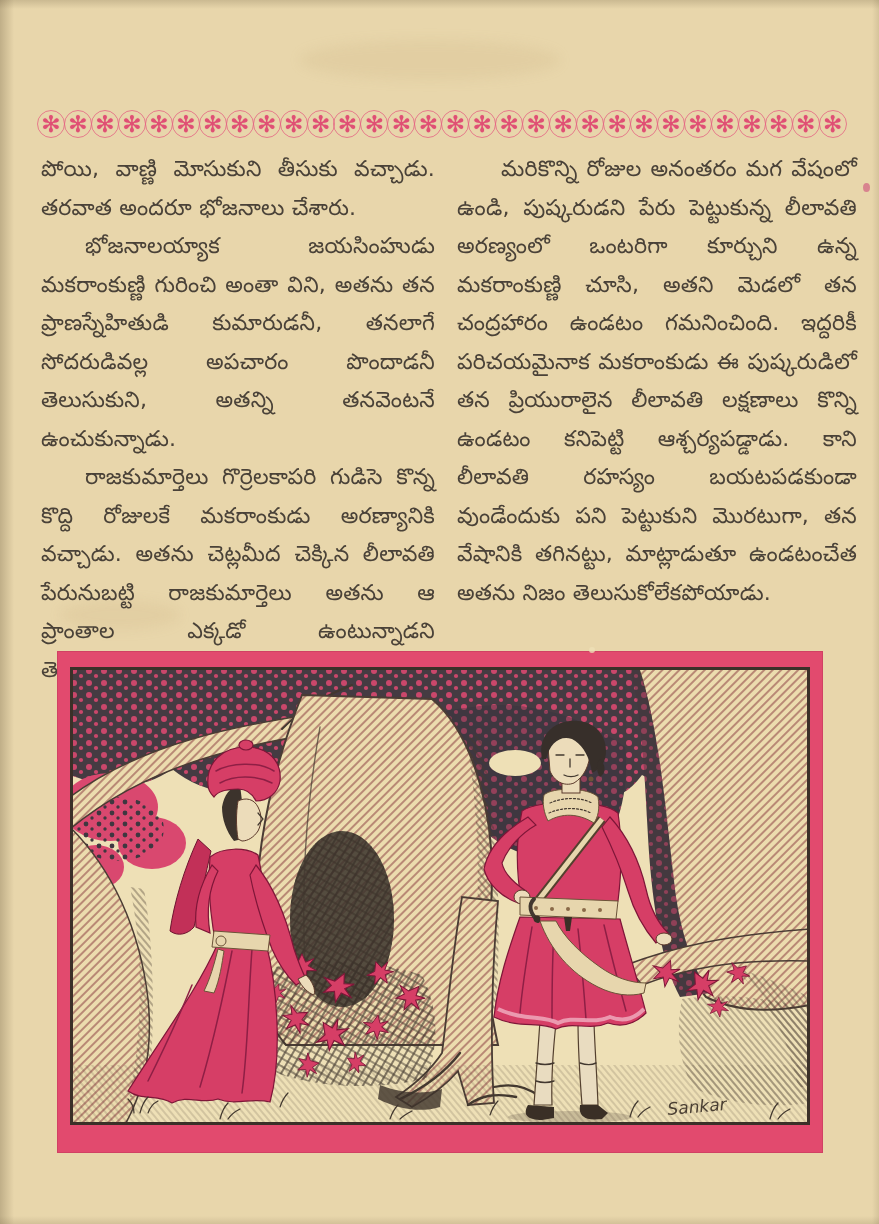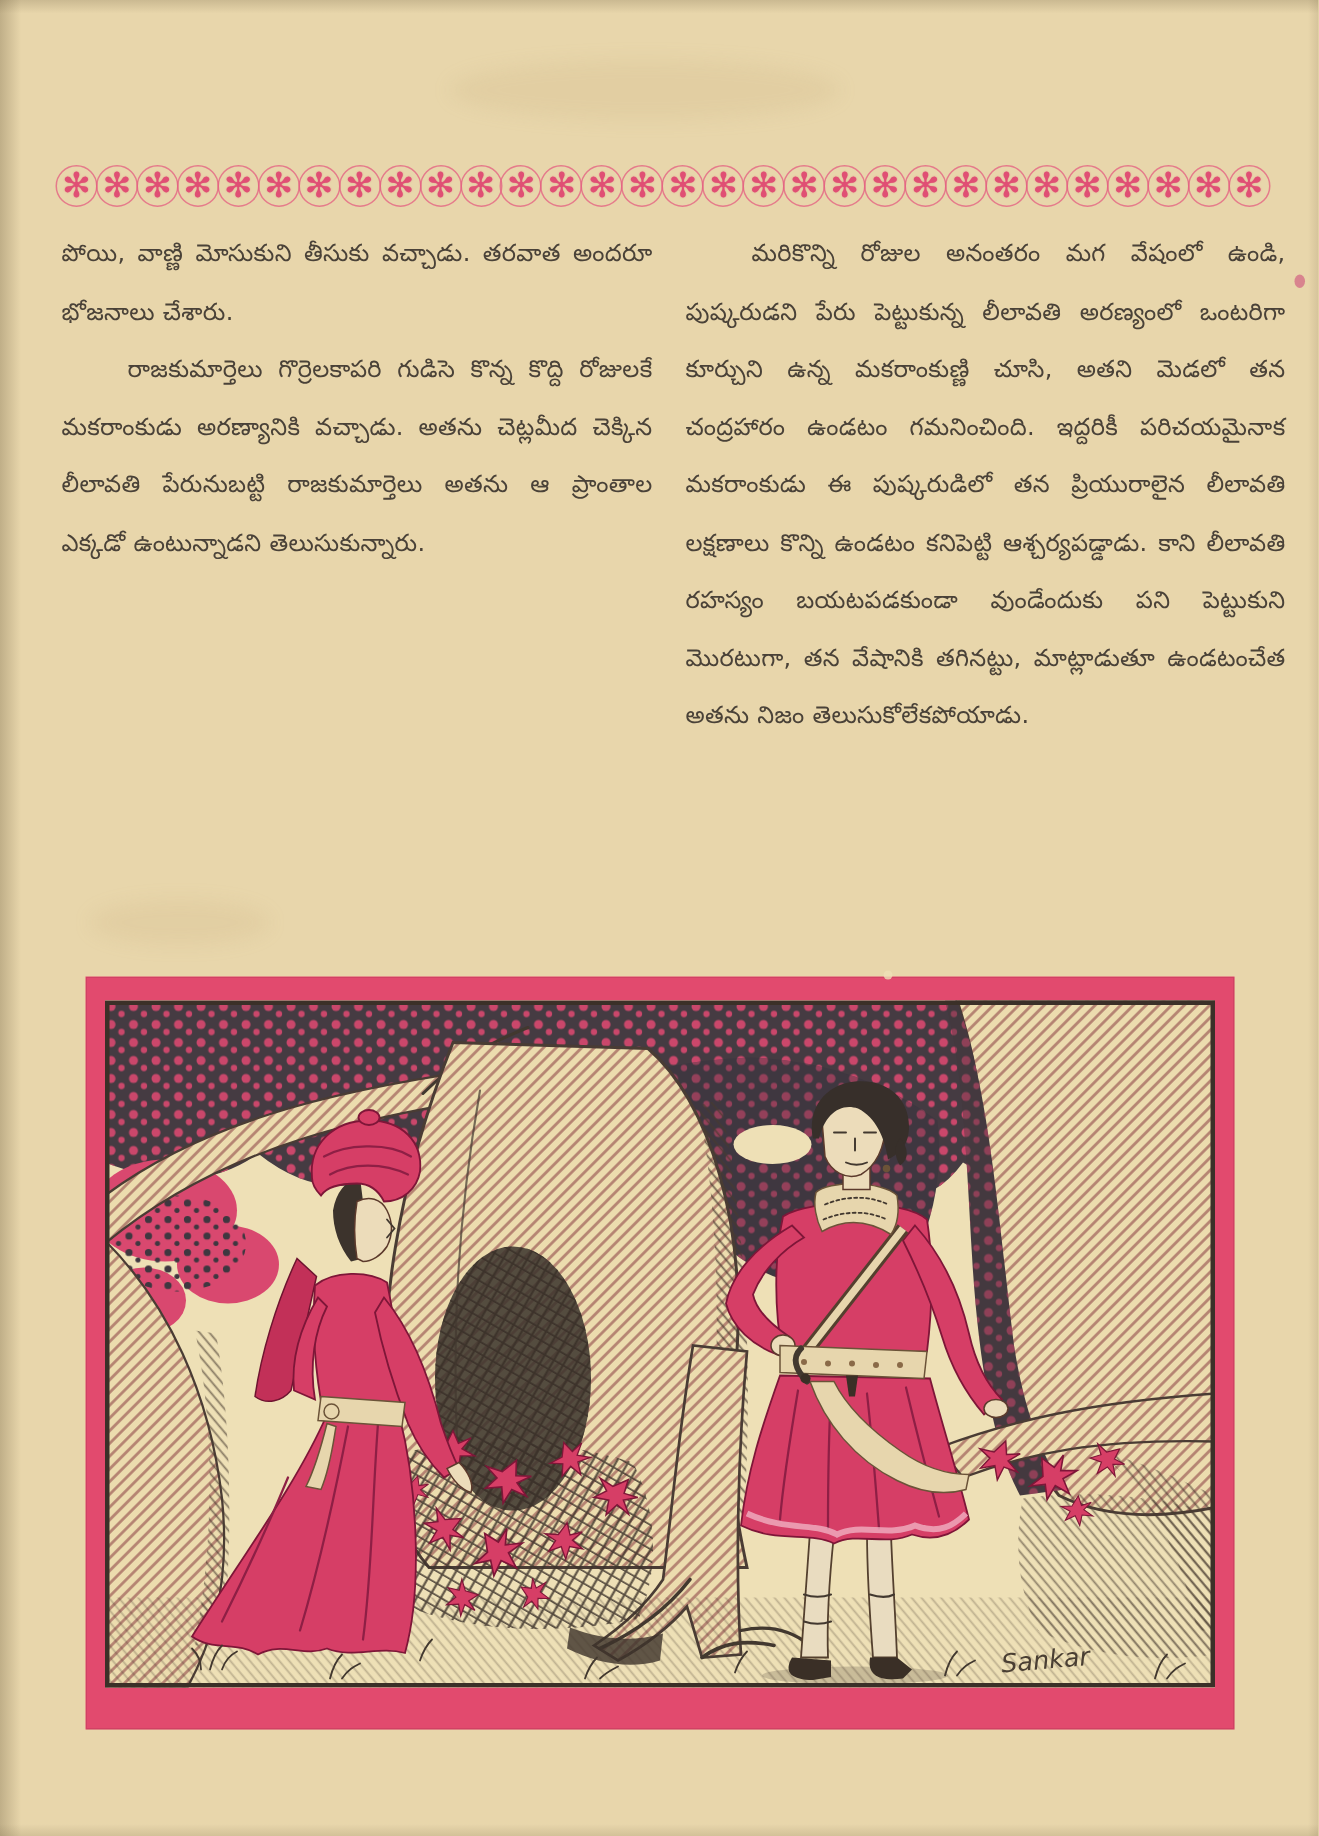--- a/index.html
+++ b/index.html
@@ -36,21 +36,21 @@
     text-shadow:0 0 1px rgba(224,79,116,.6);
   }
   .orn::before{
     content:"";position:absolute;left:-1px;right:-1px;top:1px;bottom:1px;
     border:1.5px solid rgba(228,92,128,.75);border-radius:50%;
   }
 
   
   .text-col{
     position:absolute;top:150px;width:394px;
-    font-size:16px;line-height:38.5px;color:var(--textInk);
+    font-size:22px;line-height:38.5px;color:var(--textInk);
     text-align:justify;letter-spacing:.2px;
   }
   .col-left{left:41px;}
   .col-right{left:457px;width:400px;}
   .text-col p{margin:0;}
   .text-col p.indent{text-indent:44px;}
 
   
   .illus-frame{
     position:absolute;left:57px;top:651px;width:766px;height:502px;
@@ -112,20 +112,21 @@
       <span class="orn">✻</span>
       <span class="orn">✻</span>
       <span class="orn">✻</span>
       <span class="orn">✻</span>
       <span class="orn">✻</span>
       <span class="orn">✻</span>
     </div>
 
   <div class="text-col col-left">
     <p>పోయి, వాణ్ణి మోసుకుని తీసుకు వచ్చాడు. తరవాత అందరూ భోజనాలు చేశారు.</p>
+    <p class="indent">భోజనాలయ్యాక జయసింహుడు మకరాంకుణ్ణి గురించి అంతా విని, అతను తన ప్రాణస్నేహితుడి కుమారుడనీ, తనలాగే సోదరుడివల్ల అపచారం పొందాడనీ తెలుసుకుని, అతన్ని తనవెంటనే ఉంచుకున్నాడు.</p>
     <p class="indent">రాజకుమార్తెలు గొర్రెలకాపరి గుడిసె కొన్న కొద్ది రోజులకే మకరాంకుడు అరణ్యానికి వచ్చాడు. అతను చెట్లమీద చెక్కిన లీలావతి పేరునుబట్టి రాజకుమార్తెలు అతను ఆ ప్రాంతాల ఎక్కడో ఉంటున్నాడని తెలుసుకున్నారు.</p>
   </div>
 
   <div class="text-col col-right">
     <p class="indent">మరికొన్ని రోజుల అనంతరం మగ వేషంలో ఉండి, పుష్కరుడని పేరు పెట్టుకున్న లీలావతి అరణ్యంలో ఒంటరిగా కూర్చుని ఉన్న మకరాంకుణ్ణి చూసి, అతని మెడలో తన చంద్రహారం ఉండటం గమనించింది. ఇద్దరికీ పరిచయమైనాక మకరాంకుడు ఈ పుష్కరుడిలో తన ప్రియురాలైన లీలావతి లక్షణాలు కొన్ని ఉండటం కనిపెట్టి ఆశ్చర్యపడ్డాడు. కాని లీలావతి రహస్యం బయటపడకుండా వుండేందుకు పని పెట్టుకుని మొరటుగా, తన వేషానికి తగినట్టు, మాట్లాడుతూ ఉండటంచేత అతను నిజం తెలుసుకోలేకపోయాడు.</p>
   </div>
 
   <div class="illus-frame">
     <div class="frame-chip"></div>
     <div class="illus-art">

